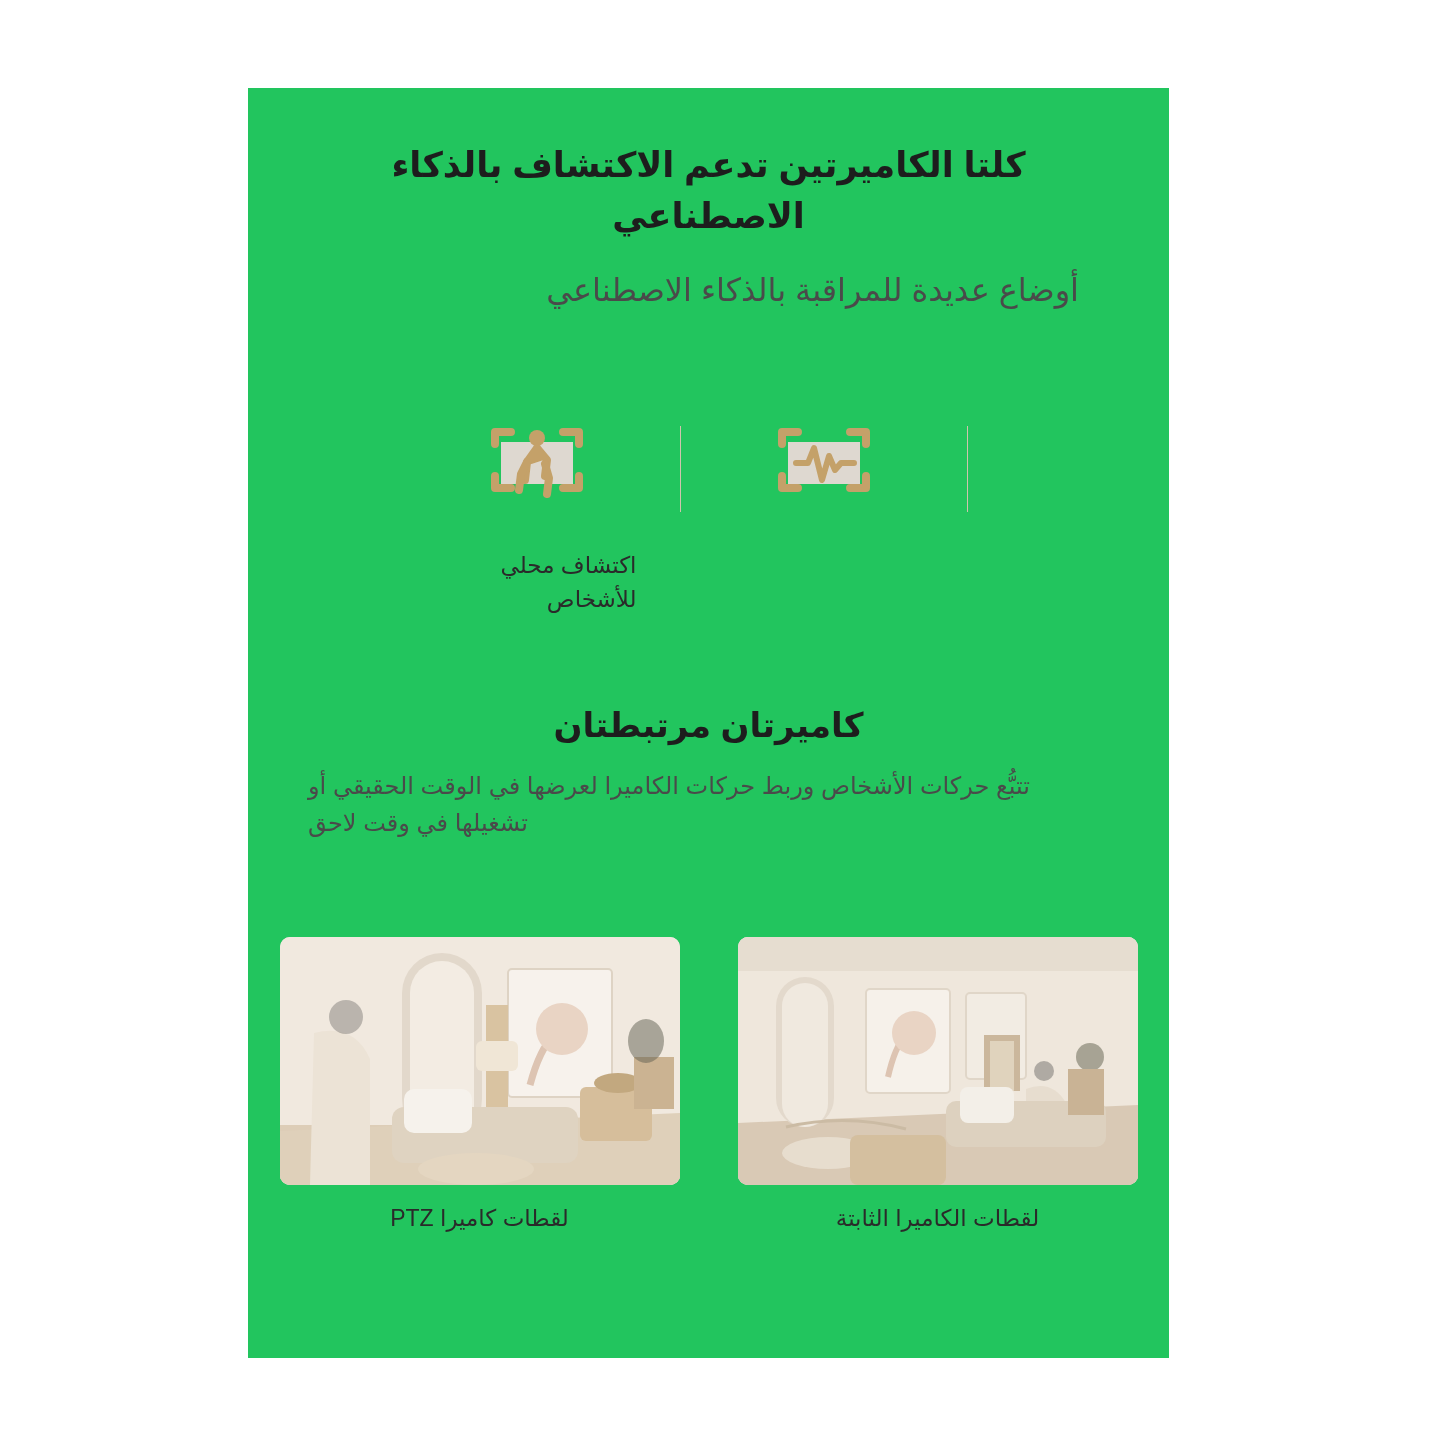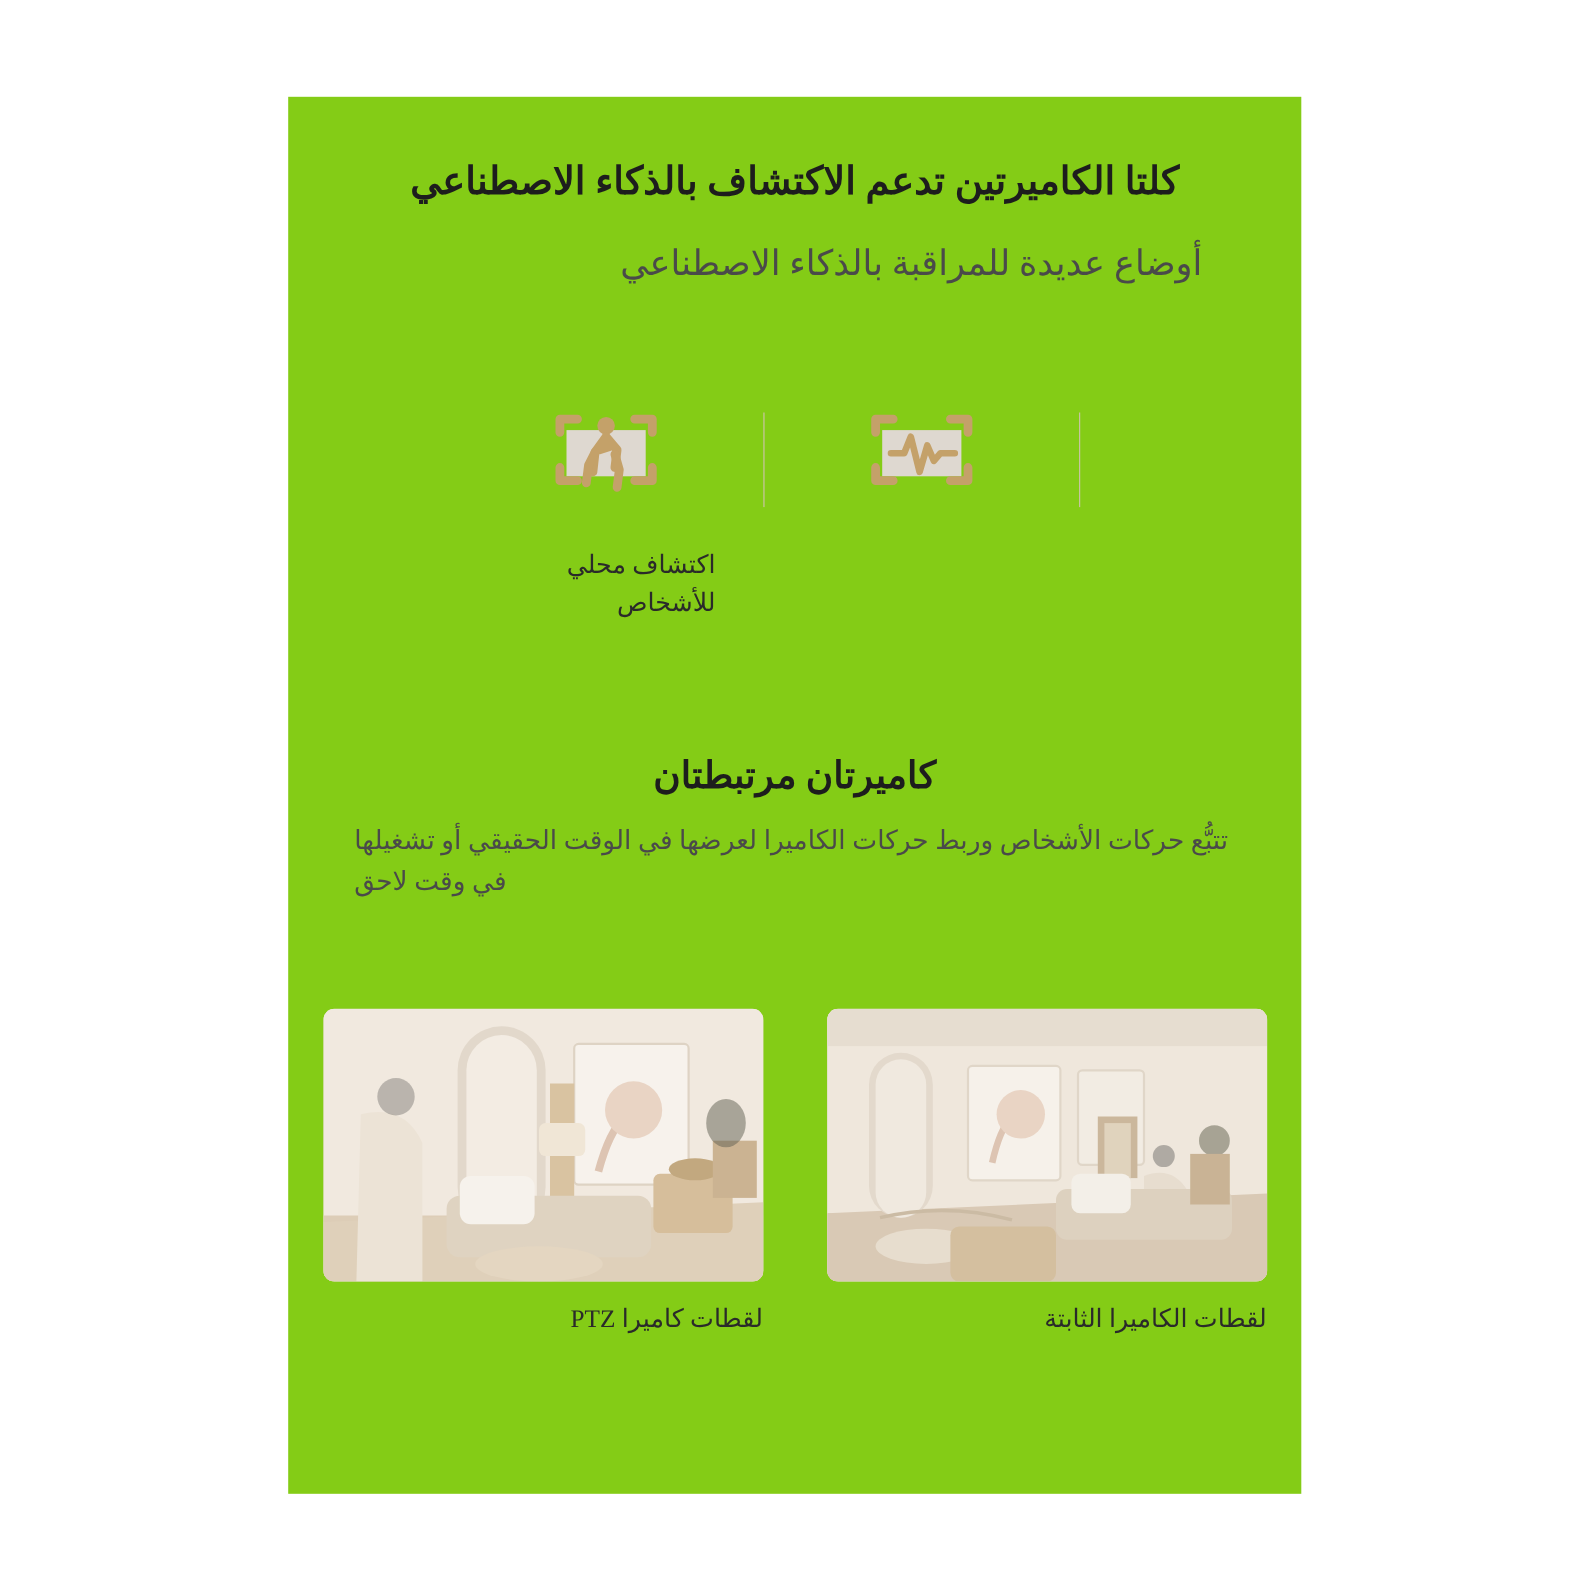--- a/index.html
+++ b/index.html
@@ -9,26 +9,25 @@
   }
   body {
     width: 1445px;
     height: 1445px;
     font-family: "Liberation Sans", "DejaVu Sans", sans-serif;
     overflow: hidden;
   }
 
   .page {
     position: absolute;
-    left: 262px;
+    left: 248px;
     top: 88px;
     width: 921px;
     height: 1270px;
-    background: #84cc16;
-    font-family: Liberation Serif, serif;
+    background: #22c55e;
   }
 
   
   .sec1-title {
     margin: 0;
     padding: 52px 90px 0 90px;
     font-size: 35px;
     line-height: 1.45;
     font-weight: bold;
     color: #1d1d1d;
@@ -79,21 +78,21 @@
   .divider {
     width: 1px;
     height: 86px;
     background: #cfc4ad;
     margin: 16px 28px 0 28px;
     flex: 0 0 auto;
   }
 
   
   .sec2 {
-    margin-top: 118px;
+    margin-top: 88px;
   }
   .sec2-title {
     margin: 0;
     padding: 0 90px;
     font-size: 34px;
     font-weight: bold;
     color: #1d1d1d;
     text-align: center;
   }
   .sec2-sub {
@@ -111,21 +110,21 @@
     flex-direction: row;
     justify-content: center;
     gap: 58px;
     margin-top: 96px;
     padding: 0 30px;
   }
   .photo-block {
     width: 400px;
     display: flex;
     flex-direction: column;
-    align-items: flex-start;
+    align-items: center;
   }
   .photo {
     width: 400px;
     height: 248px;
     border-radius: 10px;
     overflow: hidden;
     position: relative;
     background: #e8e0d6;
   }
   .photo svg { display: block; }

